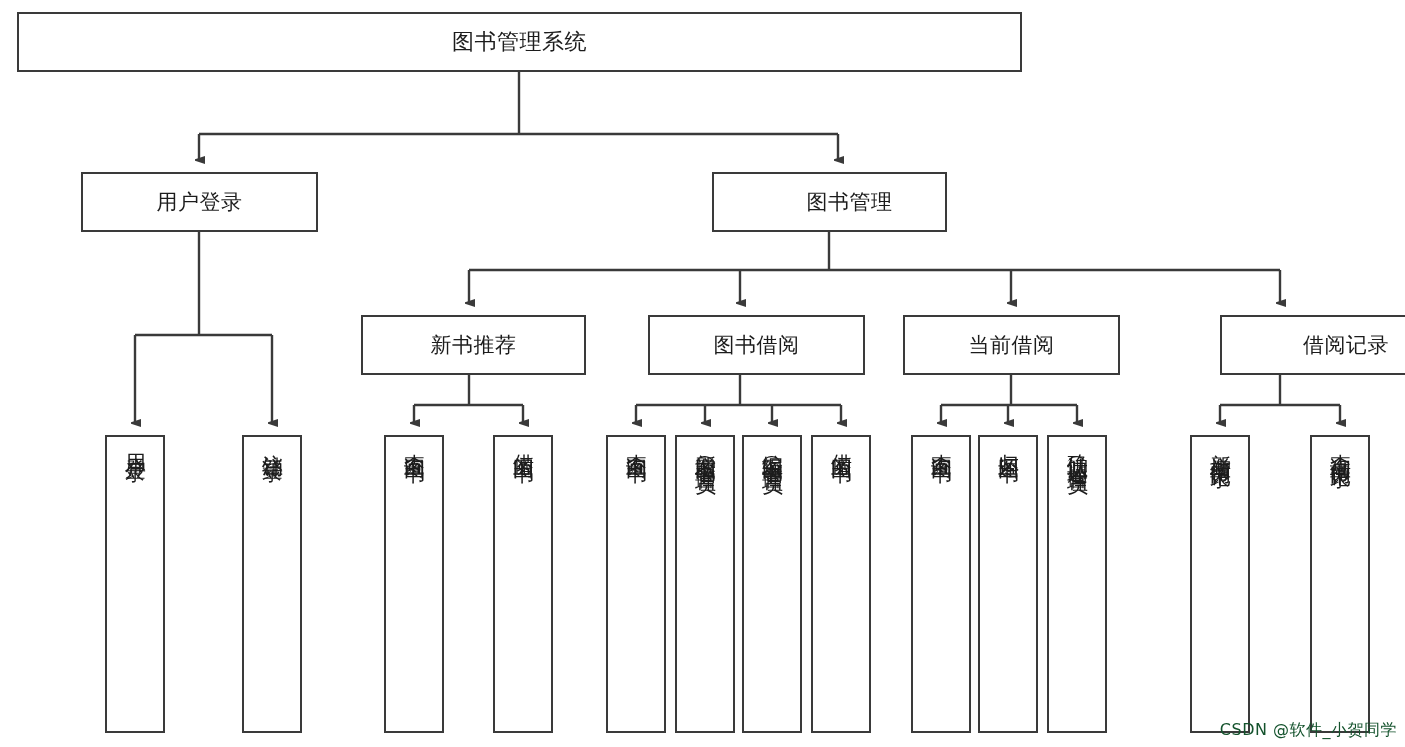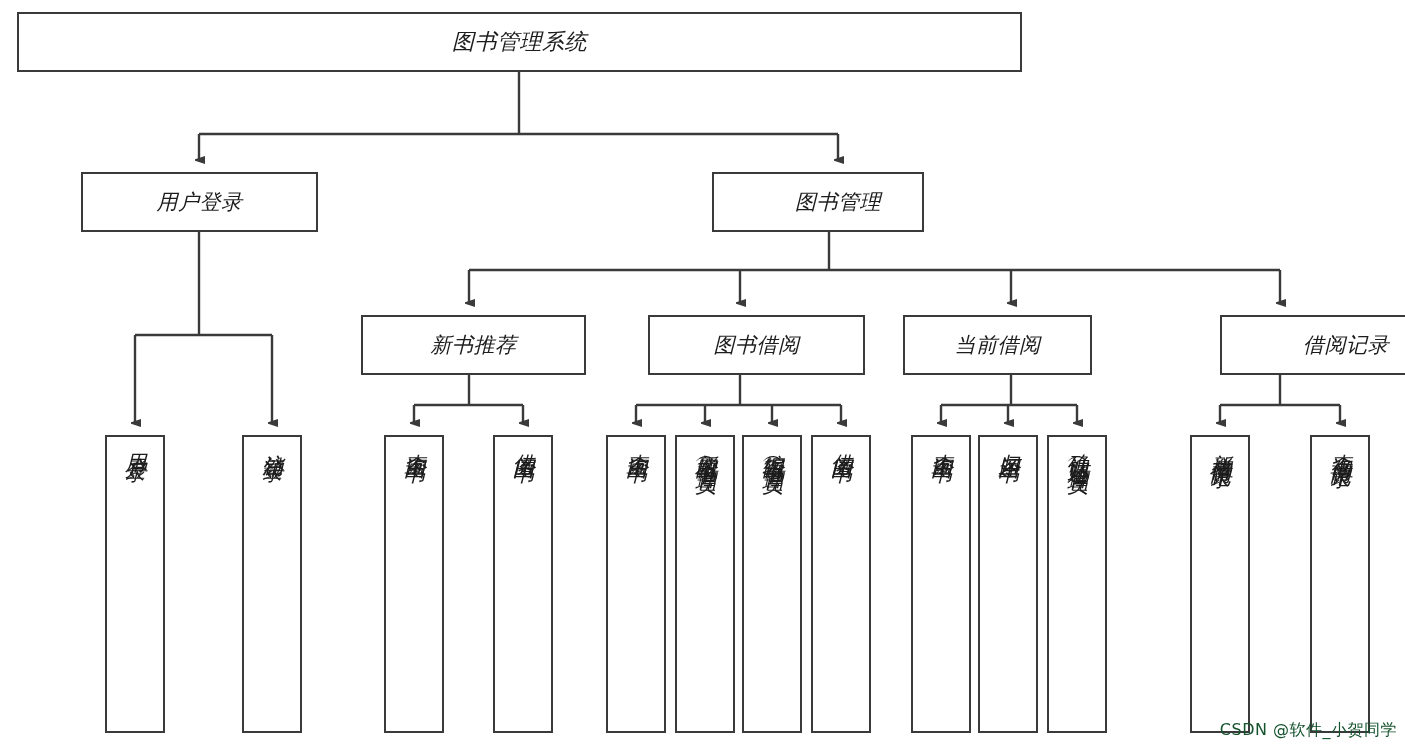--- a/index.html
+++ b/index.html
@@ -29,21 +29,20 @@
   }
   .node {
     position: absolute;
     box-sizing: border-box;
     background: #ffffff;
     border: 2.4px solid #3a3a3a;
     display: flex;
     align-items: center;
     justify-content: center;
     z-index: 2;
-    font-style: italic;
   }
   .node .label {
     font-size: 21px;
     line-height: 1.18;
     color: #1c1c1c;
     letter-spacing: 0.5px;
     white-space: nowrap;
   }
   .node.vertical {
     align-items: flex-start;
@@ -128,31 +127,31 @@
     </g>
   </svg>
 
   <div class="node root" style="left:17px; top:12px; width:1005px; height:60px;">
     <span class="label">图书管理系统</span>
   </div>
 
   <div class="node" style="left:81px; top:172px; width:237px; height:60px;">
     <span class="label">用户登录</span>
   </div>
-  <div class="node" style="left:712px; top:172px; width:212px; height:60px;padding-left:40px;">
+  <div class="node" style="left:712px; top:172px; width:235px; height:60px;padding-left:40px;">
     <span class="label">图书管理</span>
   </div>
 
   <div class="node" style="left:361px; top:315px; width:225px; height:60px;">
     <span class="label">新书推荐</span>
   </div>
   <div class="node" style="left:648px; top:315px; width:217px; height:60px;">
     <span class="label">图书借阅</span>
   </div>
-  <div class="node" style="left:903px; top:315px; width:189px; height:60px;">
+  <div class="node" style="left:903px; top:315px; width:217px; height:60px;">
     <span class="label">当前借阅</span>
   </div>
   <div class="node" style="left:1220px; top:315px; width:252px; height:60px;align-items:center;">
     <span class="label">借阅记录</span>
   </div>
 
   <div class="node vertical" style="left:105px; top:435px; width:60px; height:298px;">
     <span class="label">用户登录</span>
   </div>
   <div class="node vertical" style="left:242px; top:435px; width:60px; height:298px;">

